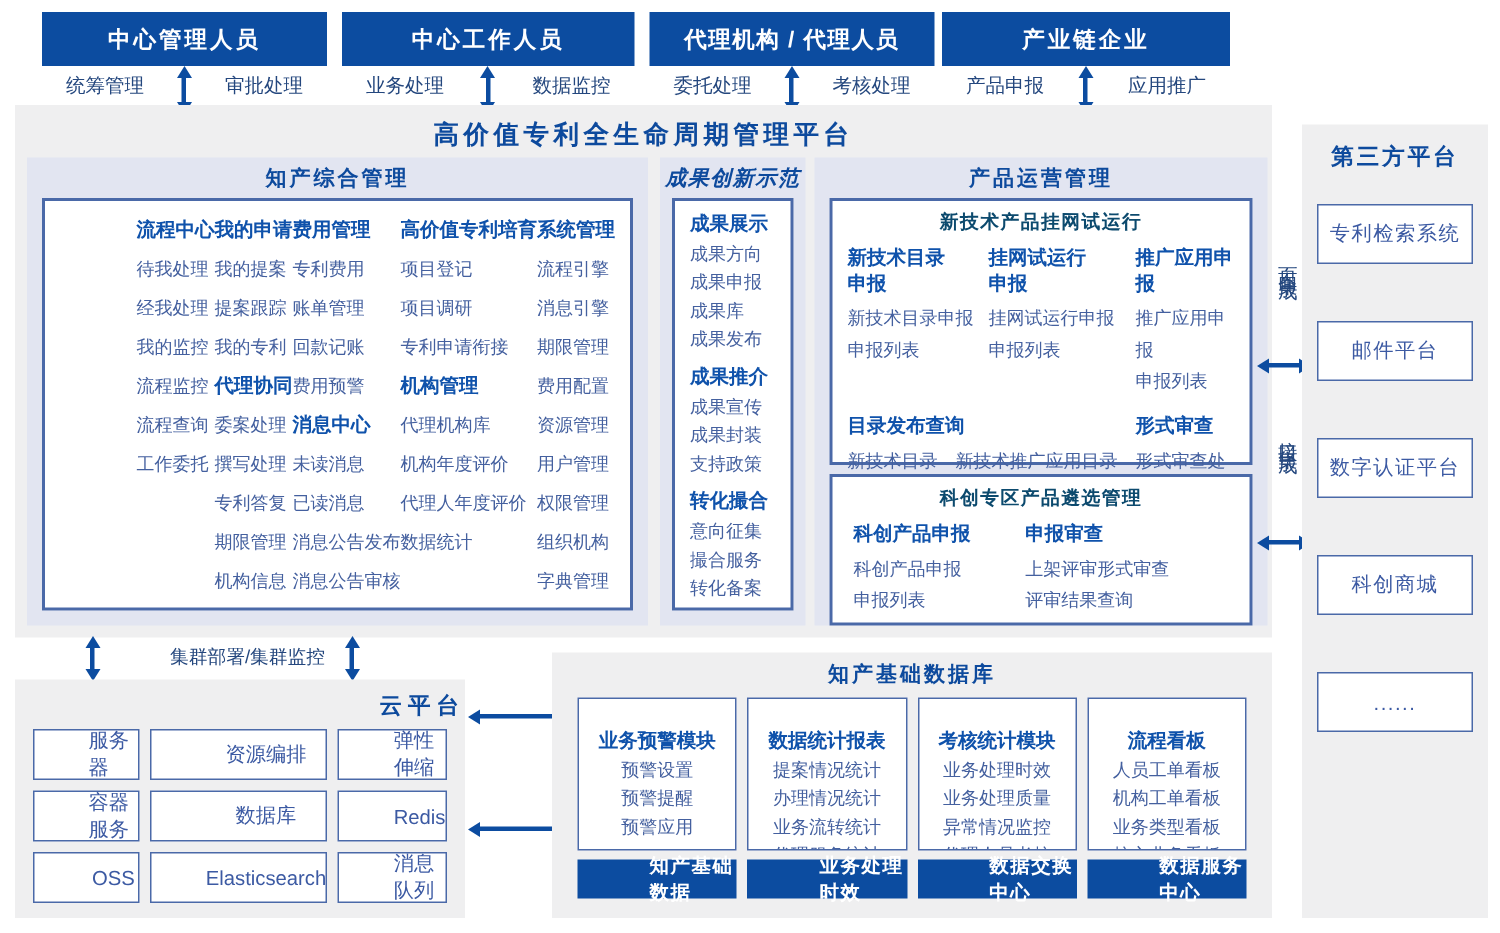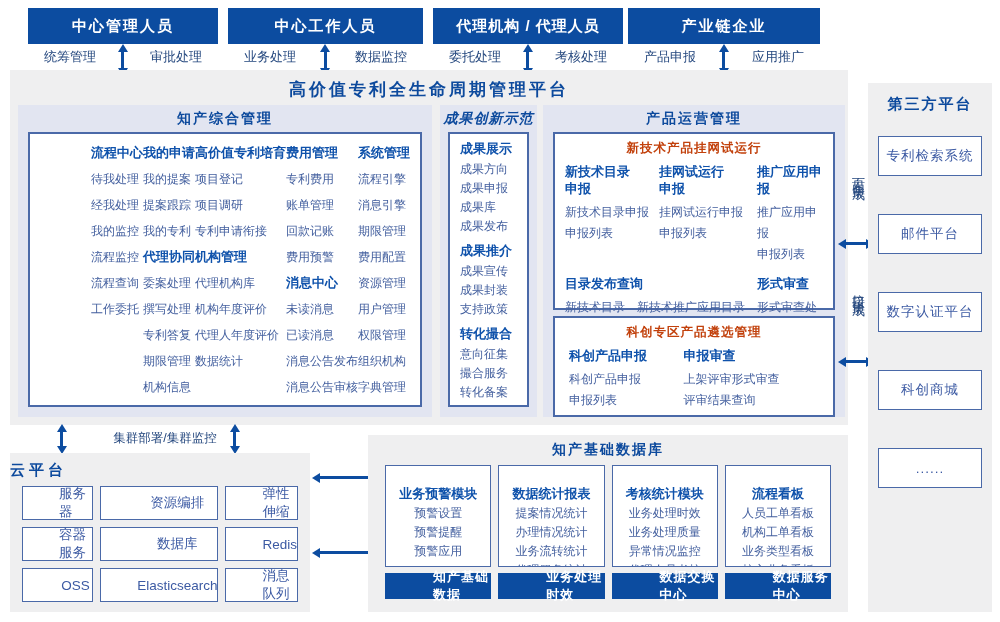--- a/index.html
+++ b/index.html
@@ -53,21 +53,21 @@
   
   .cg-box { flex:1; margin:0 8px 10px; padding:4px 10px; overflow:hidden; }
   .cg-box .e-h { line-height:22px; margin-top:4px; }
   .cg-box .e-h:first-child { margin-top:0; }
   .cg-box .e-i { line-height:19px; }
 
   
   .cp-box { margin:0 10px; padding:0 0 4px; }
   .cp-box1 { height:178px; }
   .cp-box2 { flex:1; margin:6px 10px 10px; }
-  .cp-title { text-align:center; font-size:12.5px; font-weight:bold; color:#c2410c;
+  .cp-title { text-align:center; font-size:12.5px; font-weight:bold; color:#0c4a6e;
               letter-spacing:1px; padding:6px 0 4px; }
   .cp-grid { display:grid; padding:2px 10px 0; column-gap:6px; row-gap:10px; }
   .grid3 { grid-template-columns:88px 92px 1fr; }
   .grid2 { grid-template-columns:1fr 1.25fr; padding:2px 14px 0; }
   .grid3 .pg3 { grid-column:1 / span 2; }
   .pg-h { font-size:13px; font-weight:bold; color:#0f52ab; line-height:17px;
           white-space:pre-line; margin-bottom:5px; }
   .pg-i { font-size:12px; color:#44609f; line-height:21px; }
 
   
@@ -82,21 +82,21 @@
   .tp-box { width:104px; height:40px; background:#fff; border:1.5px solid #4a69a8;
             display:flex; align-items:center; justify-content:center; font-size:13.5px;
             color:#3c5aa3; letter-spacing:1px; }
 
   
   .cluster-label { position:absolute; left:105px; top:430px; width:120px; text-align:center;
                    font-size:12.5px; color:#24477e; }
 
   
   .cloud { position:absolute; left:10px; top:453px; width:300px; height:159px; background:#efeff0; }
-  .cloud-title { padding-top:8px; text-align:left; font-size:15px; font-weight:bold;
+  .cloud-title { padding-top:8px; text-align:right; font-size:15px; font-weight:bold;
                  color:#0d4a9d; letter-spacing:4px; }
   .cloud-grid { margin:6px 12px 0; display:grid; grid-template-columns:1fr 1fr 1fr; gap:7px; }
   .cloud-cell { height:34px; background:#fff; border:1.5px solid #4a69a8; display:flex;
                 align-items:center; justify-content:center; font-size:13.5px; color:#3c5aa3;padding-left:36px; }
 
   
   .db { position:absolute; left:368px; top:435px; width:480px; height:177px; background:#efeff0; }
   .db-title { padding-top:6px; text-align:center; font-size:14px; font-weight:bold;
               color:#0d4a9d; letter-spacing:2px; }
   .db-mods { margin:6px 17px 0; display:flex; gap:7px; }
@@ -171,41 +171,41 @@
             <div class="e-i">提案跟踪</div>
             <div class="e-i">我的专利</div>
             <div class="e-h">代理协同</div>
             <div class="e-i">委案处理</div>
             <div class="e-i">撰写处理</div>
             <div class="e-i">专利答复</div>
             <div class="e-i">期限管理</div>
             <div class="e-i">机构信息</div>
           </div>
         <div class="col">
-            <div class="e-h">高价值专利培育</div>
-            <div class="e-i">项目登记</div>
-            <div class="e-i">项目调研</div>
-            <div class="e-i">专利申请衔接</div>
-            <div class="e-h">机构管理</div>
-            <div class="e-i">代理机构库</div>
-            <div class="e-i">机构年度评价</div>
-            <div class="e-i">代理人年度评价</div>
-            <div class="e-i">数据统计</div>
-          </div>
-        <div class="col">
             <div class="e-h">费用管理</div>
             <div class="e-i">专利费用</div>
             <div class="e-i">账单管理</div>
             <div class="e-i">回款记账</div>
             <div class="e-i">费用预警</div>
             <div class="e-h">消息中心</div>
             <div class="e-i">未读消息</div>
             <div class="e-i">已读消息</div>
             <div class="e-i">消息公告发布</div>
             <div class="e-i">消息公告审核</div>
+          </div>
+        <div class="col">
+            <div class="e-h">高价值专利培育</div>
+            <div class="e-i">项目登记</div>
+            <div class="e-i">项目调研</div>
+            <div class="e-i">专利申请衔接</div>
+            <div class="e-h">机构管理</div>
+            <div class="e-i">代理机构库</div>
+            <div class="e-i">机构年度评价</div>
+            <div class="e-i">代理人年度评价</div>
+            <div class="e-i">数据统计</div>
           </div>
         <div class="col">
             <div class="e-h">系统管理</div>
             <div class="e-i">流程引擎</div>
             <div class="e-i">消息引擎</div>
             <div class="e-i">期限管理</div>
             <div class="e-i">费用配置</div>
             <div class="e-i">资源管理</div>
             <div class="e-i">用户管理</div>
             <div class="e-i">权限管理</div>

